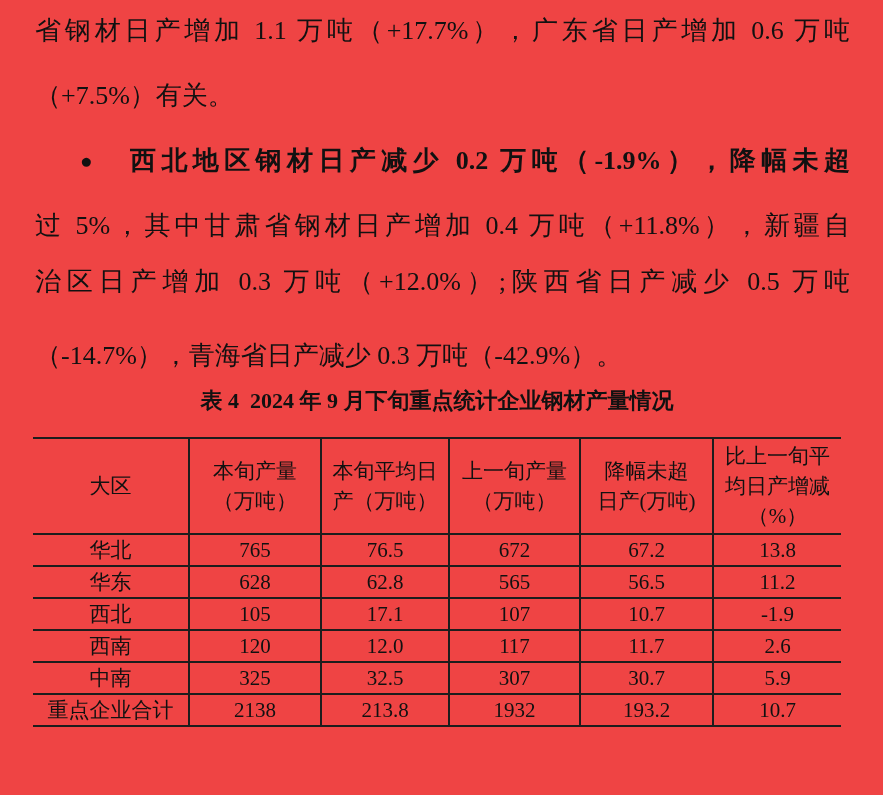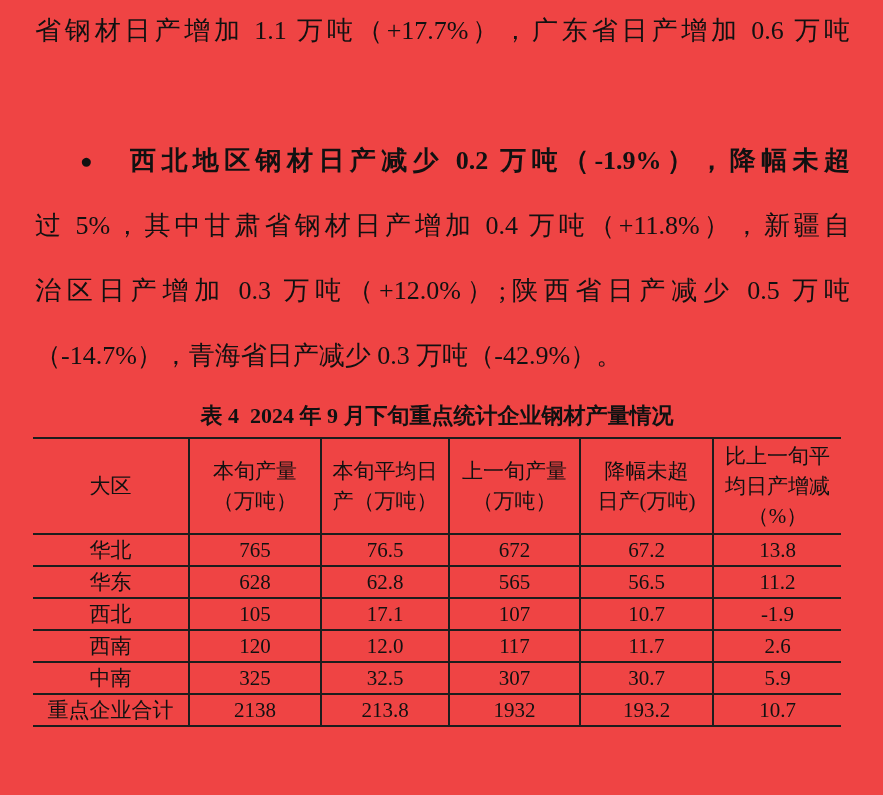--- a/index.html
+++ b/index.html
@@ -36,21 +36,21 @@
   }
   .bullet-text {
     flex: 1 1 auto;
     text-align: justify;
     text-align-last: justify;
     white-space: pre-wrap;
     font-weight: bold;
   }
   .table-caption {
     position: absolute;
-    top: 400px;
+    top: 385px;
     left: 33px;
     width: 808px;
     text-align: center;
     font-size: 22px;
     font-weight: bold;
     line-height: 32px;
     white-space: pre-wrap;
   }
   table.data-table {
     position: absolute;
@@ -85,29 +85,30 @@
   .col-v4 { width: 133px; }
   .col-v5 { width: 128px; }
 </style>
 </head>
 <body>
 
 <div class="page">
 
   <div class="line justify" style="top:11px">省钢材日产增加 1.1 万吨（+17.7%），广东省日产增加 0.6 万吨</div>
 
+  <div class="line" style="top:76px">（+7.5%）有关。</div>
 
   <div class="line bullet-line" style="top:141px">
     <span class="bullet-glyph">●</span>
     <span class="bullet-text">西北地区钢材日产减少 0.2 万吨（-1.9%），降幅未超</span>
   </div>
 
   <div class="line justify" style="top:206px">过 5%，其中甘肃省钢材日产增加 0.4 万吨（+11.8%），新疆自</div>
 
-  <div class="line justify" style="top:271px">治区日产增加 0.3 万吨（+12.0%）;陕西省日产减少 0.5 万吨</div>
+  <div class="line justify" style="top:262px">治区日产增加 0.3 万吨（+12.0%）;陕西省日产减少 0.5 万吨</div>
 
   <div class="line" style="top:336px">（-14.7%），青海省日产减少 0.3 万吨（-42.9%）。</div>
 
   <div class="table-caption">表 4  2024 年 9 月下旬重点统计企业钢材产量情况</div>
 
   <table class="data-table">
     <colgroup>
       <col class="col-region">
       <col class="col-v1">
       <col class="col-v2">

